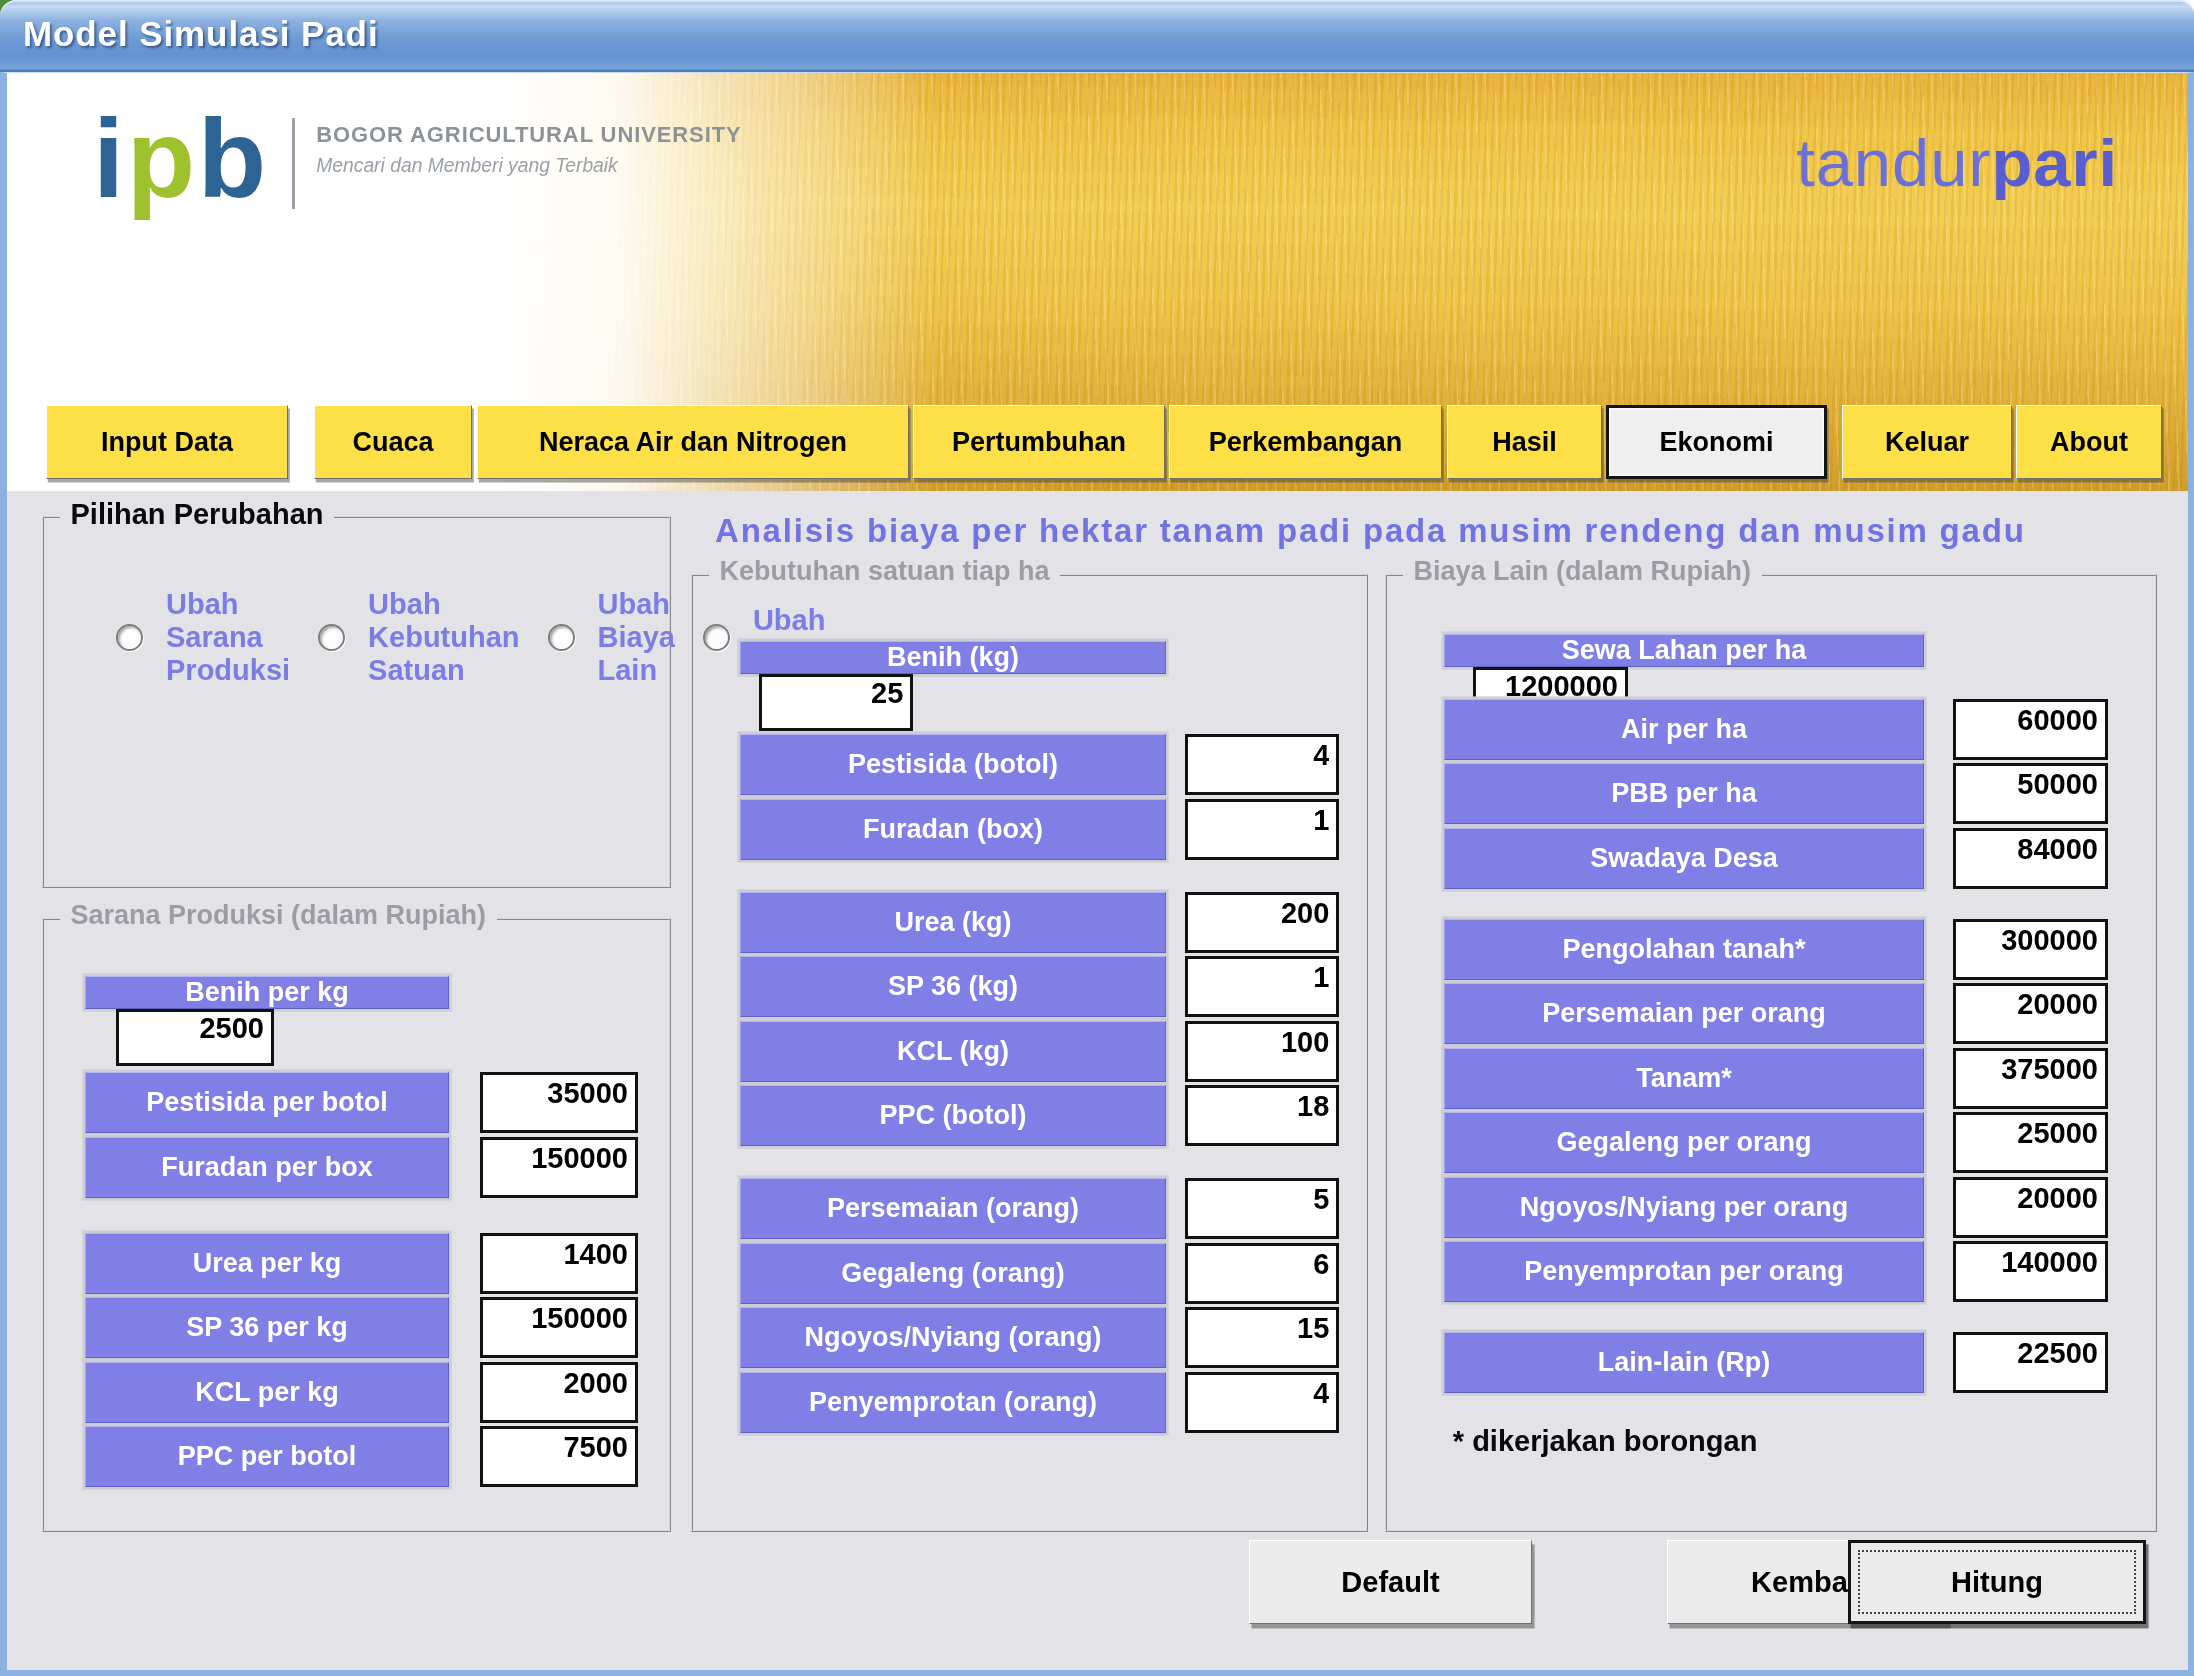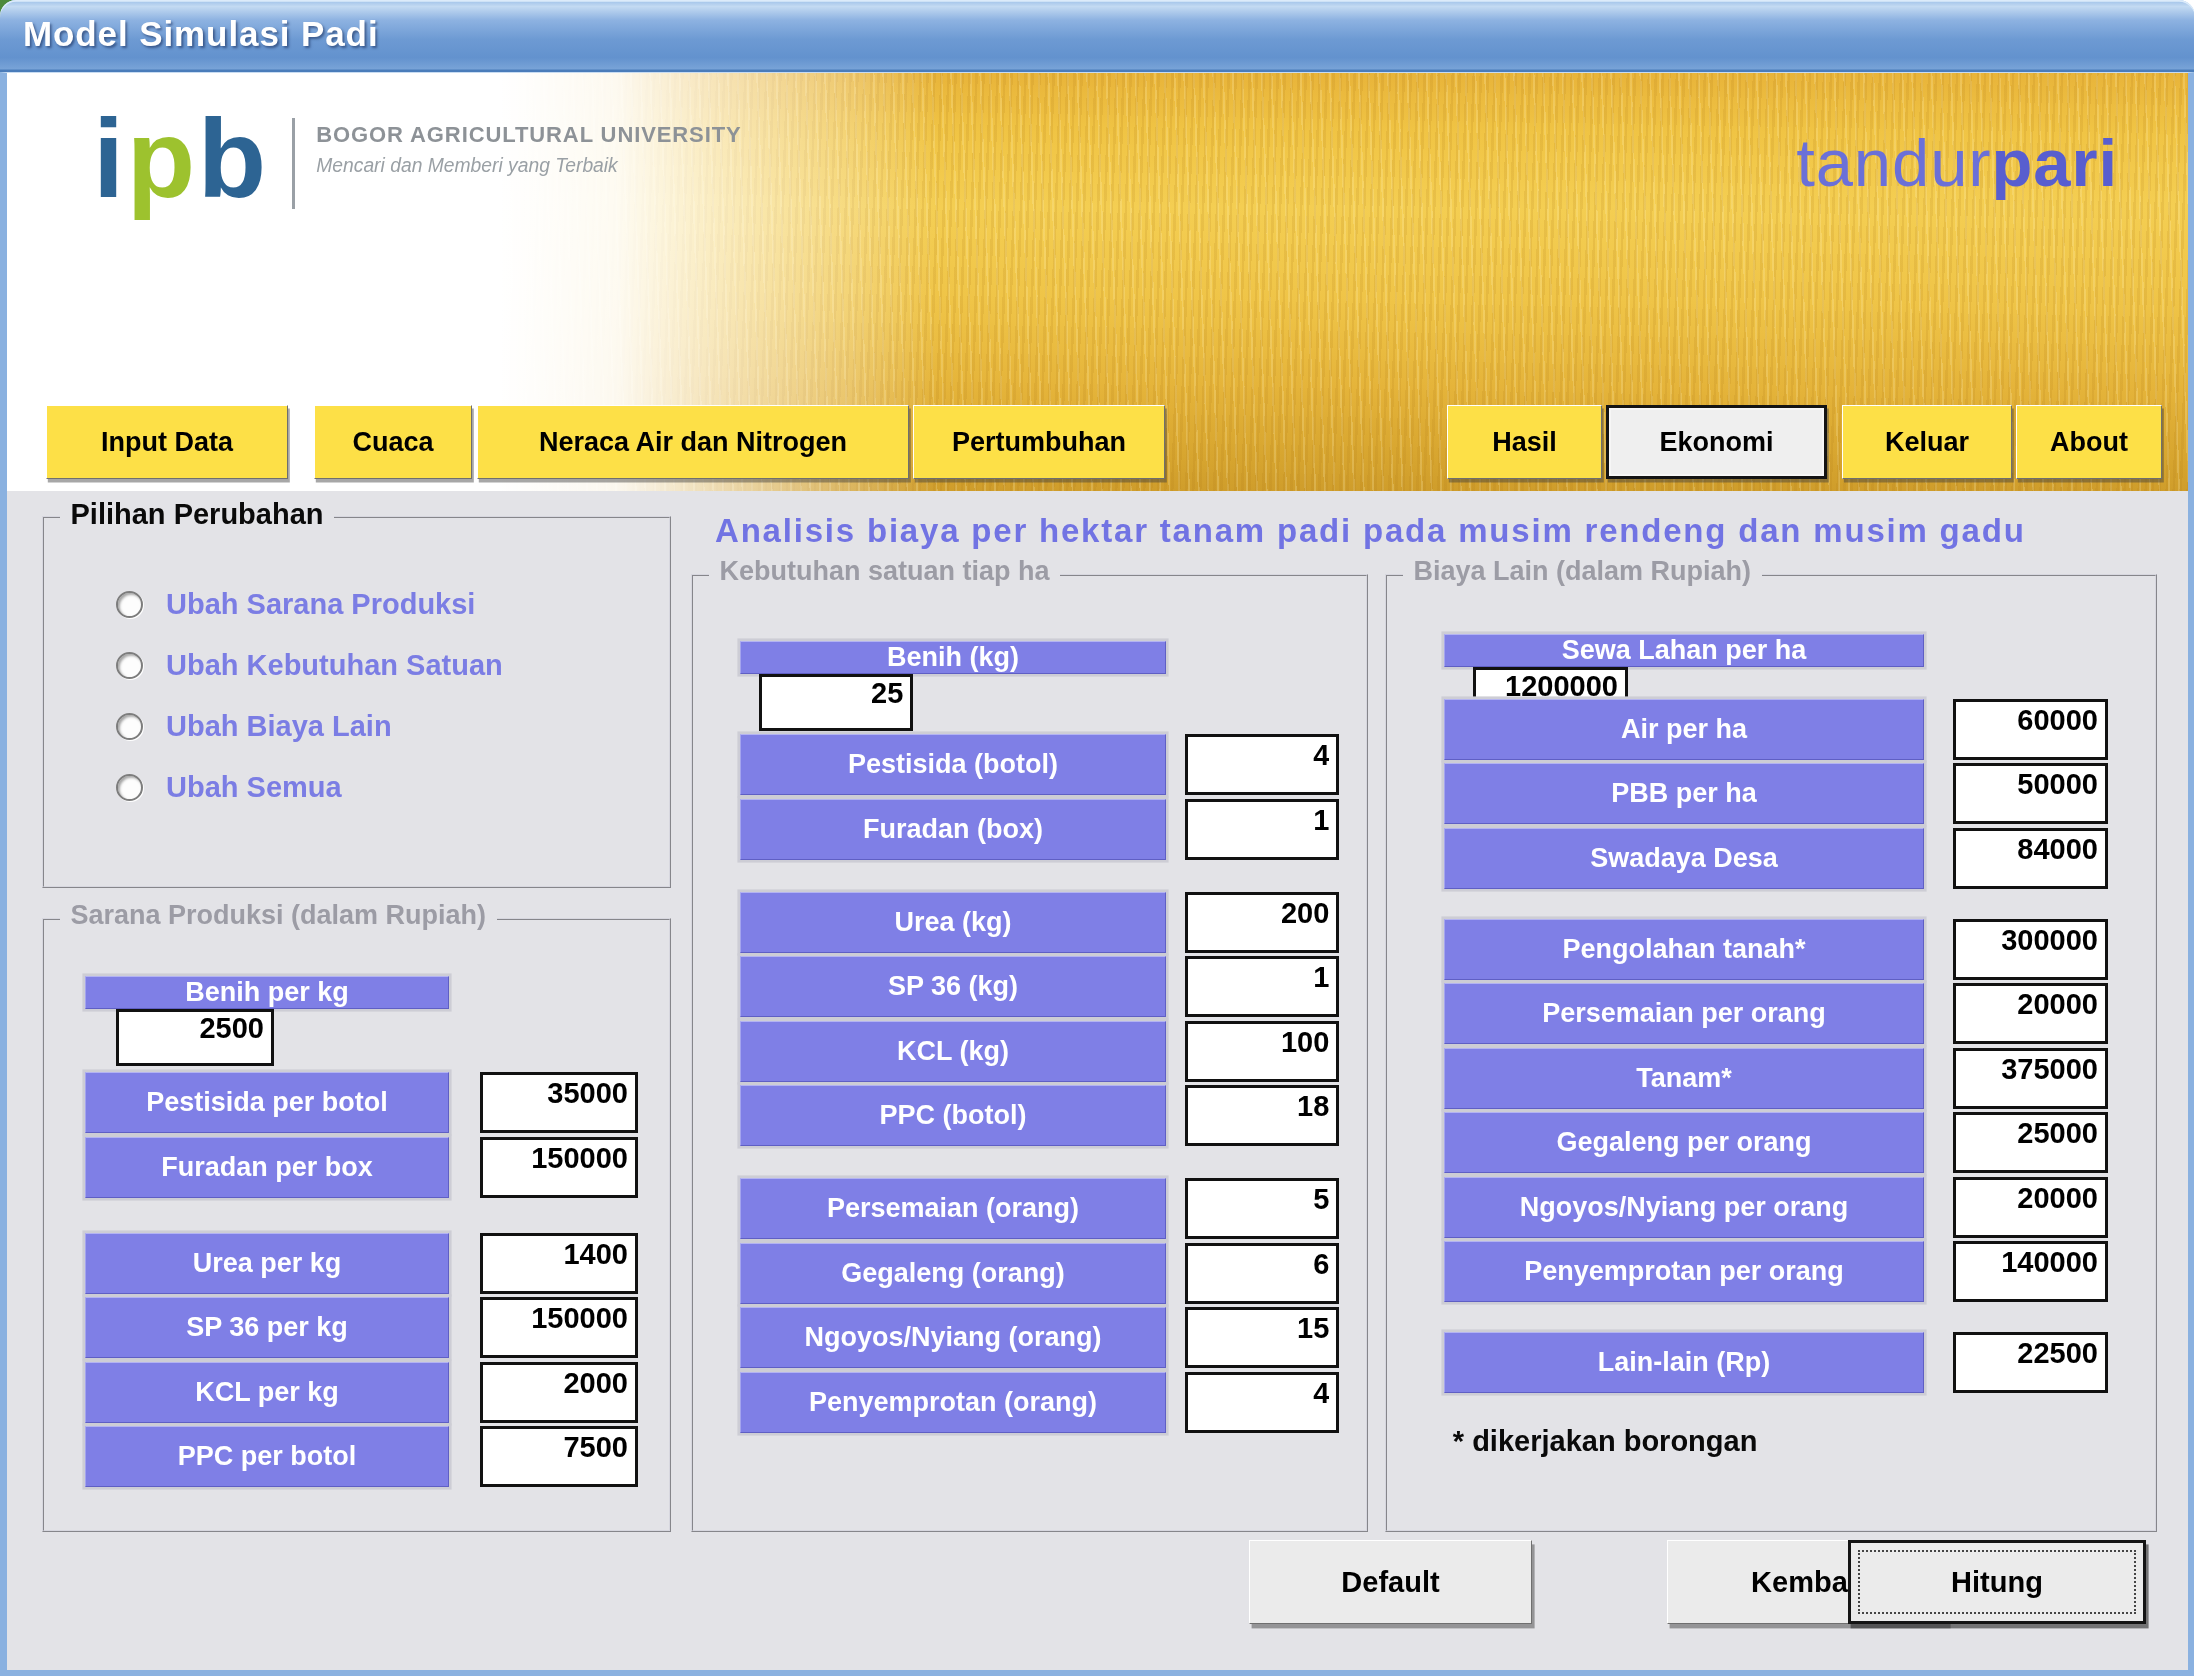--- a/index.html
+++ b/index.html
@@ -53,21 +53,21 @@
     color:#7173e3;letter-spacing:1.8px;white-space:nowrap;}
   .gbox{position:absolute;border:2.6px ridge #d7d7df;box-sizing:border-box;}
   .gtitle{position:absolute;top:-20px;left:16px;background:#e3e3e7;padding:0 10.5px;
     font-size:27px;font-weight:bold;color:#9c9ca5;white-space:nowrap;}
   .pil .gtitle{color:#0a0a0a;font-size:29px;}
   .pil{left:35px;top:24.6px;width:629px;height:372px;}
   .sar{left:35px;top:427px;width:629px;height:614px;}
   .keb{left:684px;top:83px;width:677px;height:958px;}
   .bia{left:1378px;top:83px;width:772px;height:958px;}
   
-  .opts{padding:70px 0 0 72px;display:flex;flex-direction:column;gap:28px;}
+  .opts{padding:70px 0 0 72px;display:flex;flex-direction:row;gap:28px;}
   .opt{display:flex;align-items:center;gap:23px;font-size:29px;font-weight:bold;color:#7b7de4;cursor:pointer;}
   .rdot{width:23px;height:23px;border-radius:50%;background:#fdfdfd;flex:0 0 auto;
     border:2.6px solid #7d7d7d;box-shadow:inset 1.8px 1.8px 2.6px rgba(0,0,0,.35),0.9px 0.9px 0 #ffffff;}
   
   .rows{display:flex;flex-direction:column;}
   .sar .rows{padding:56px 0 0 41px;}
   .keb .rows{padding:65px 0 0 47px;}
   .bia .rows{padding:58px 0 0 57px;}
   .frow{display:flex;height:61px;margin-top:3.5px;}
   .frow.first{margin-top:0;flex-direction:column;}
@@ -121,20 +121,21 @@
       </div>
     </div>
 
     <div class="brand"><span>tandur</span><span class="bb">pari</span></div>
 
     <div class="tabs">
       <div class="tab t0">Input Data</div>
       <div class="tab t1">Cuaca</div>
       <div class="tab t2">Neraca Air dan Nitrogen</div>
       <div class="tab t3">Pertumbuhan</div>
+      <div class="tab t4">Perkembangan</div>
       <div class="tab t5">Hasil</div>
       <div class="tab t6 active">Ekonomi</div>
       <div class="tab t7">Keluar</div>
       <div class="tab t8">About</div>
     </div>
   </div>
 
   <div class="main">
     <div class="main-title">Analisis biaya per hektar tanam padi pada musim rendeng dan musim gadu</div>
 

